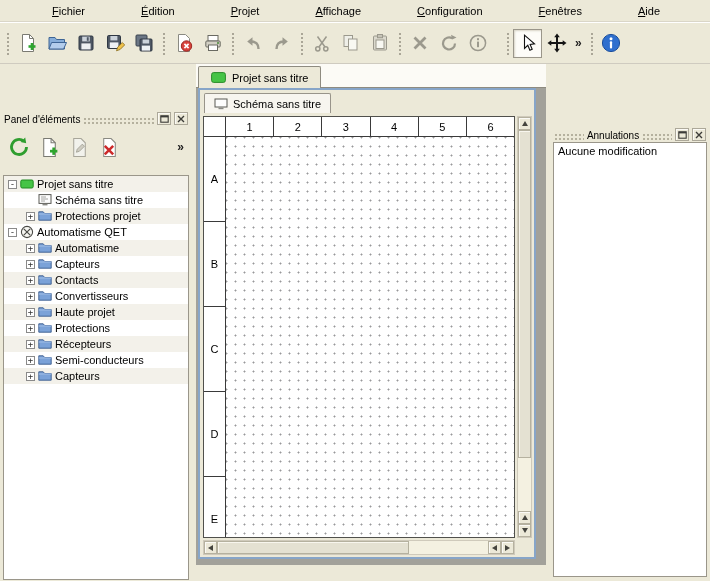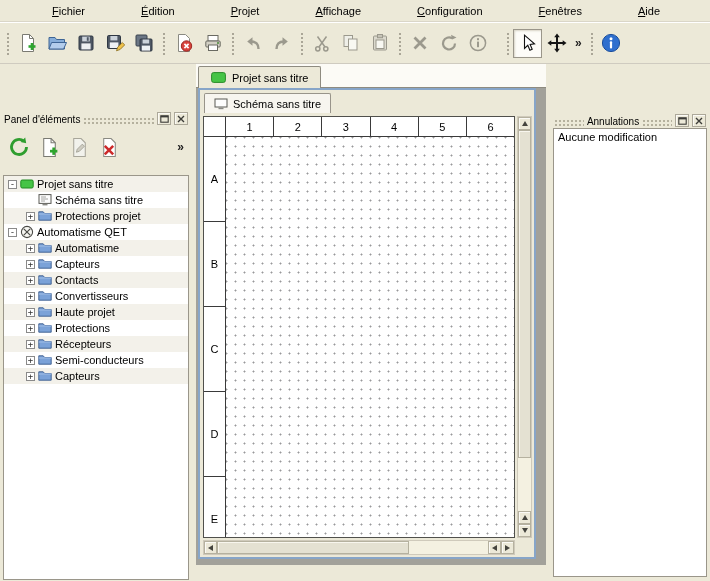--- a/index.html
+++ b/index.html
@@ -70,21 +70,21 @@
   .sthumb.v { flex:0 0 78%; width:100%; }
   .sthumb.h { flex:0 0 62%; height:100%; }
   .sfill { flex:1; }
   .tri { width:0; height:0; }
   .tri-up { border-left:3.5px solid transparent; border-right:3.5px solid transparent; border-bottom:5px solid #44443e; }
   .tri-down { border-left:3.5px solid transparent; border-right:3.5px solid transparent; border-top:5px solid #44443e; }
   .tri-left { border-top:3.5px solid transparent; border-bottom:3.5px solid transparent; border-right:5px solid #44443e; }
   .tri-right { border-top:3.5px solid transparent; border-bottom:3.5px solid transparent; border-left:5px solid #44443e; }
 
   
-  .right-dock { position:absolute; left:552px; top:68px; width:156px; bottom:0; display:flex; flex-direction:column; }
+  .right-dock { position:absolute; left:552px; top:82px; width:156px; bottom:0; display:flex; flex-direction:column; }
   .undo-list { flex:1; margin:1px 1px 4px; background:#fff; border:1px solid #9a968a; padding:2px 4px; }
   svg { display:block; }
 </style>
 </head>
 <body>
 
 <div class="screen">
 
   <div class="menubar">
     <span class="menu-item">Fichier</span>

